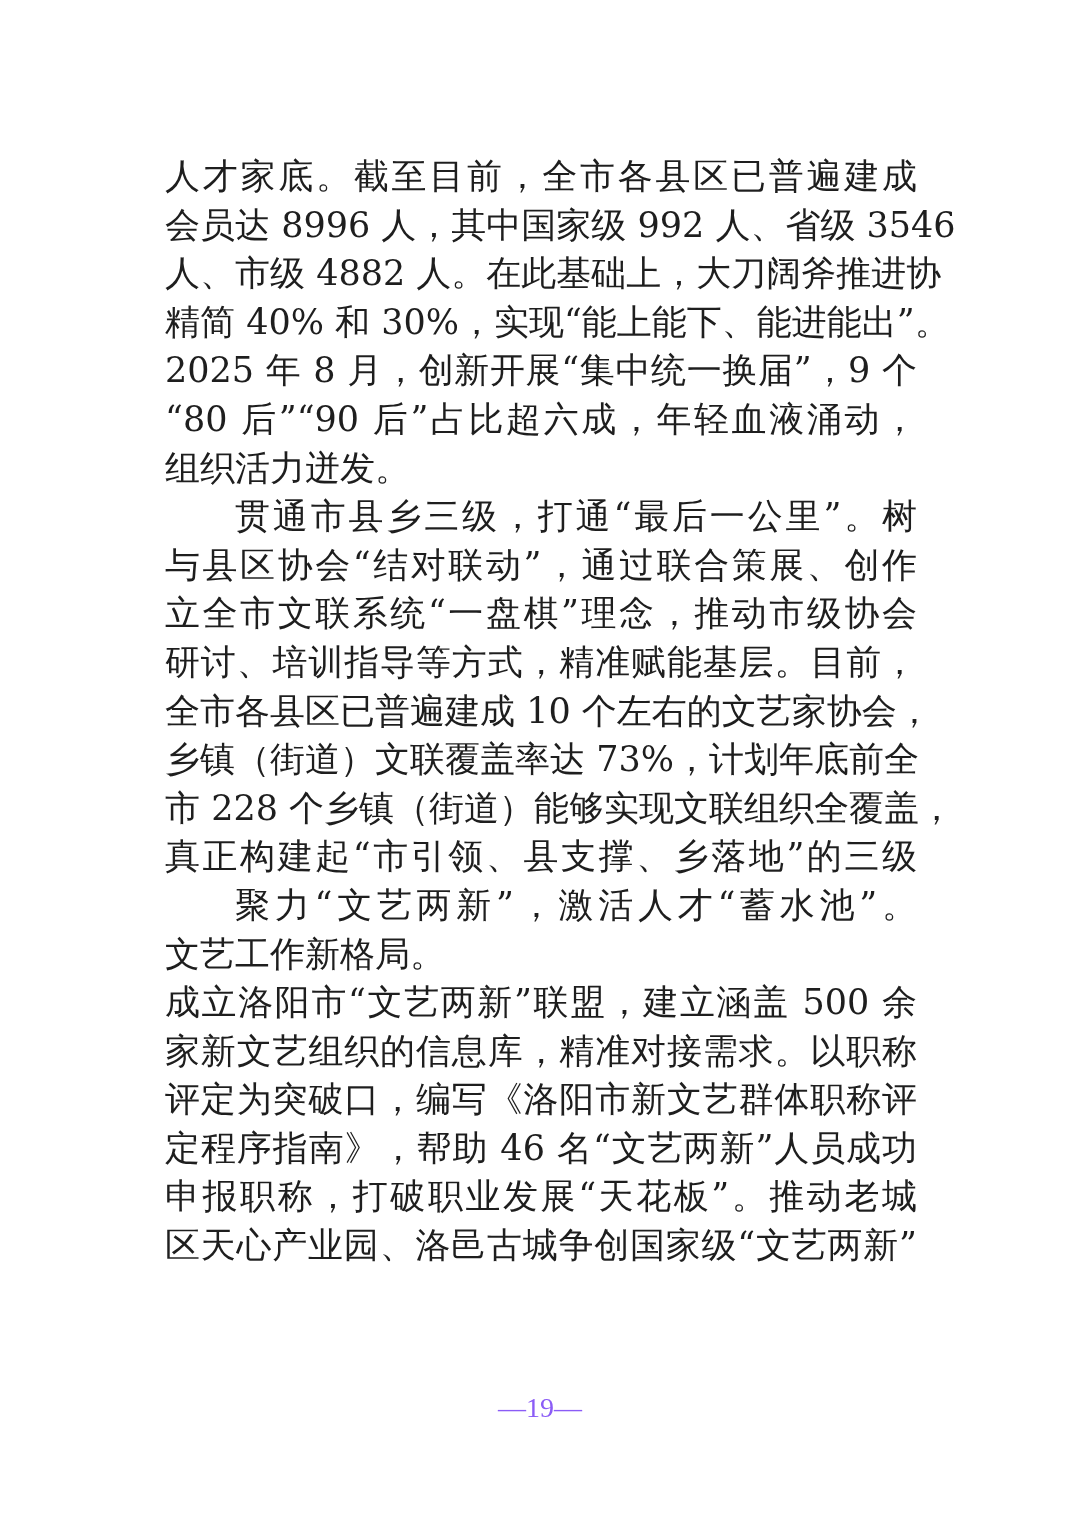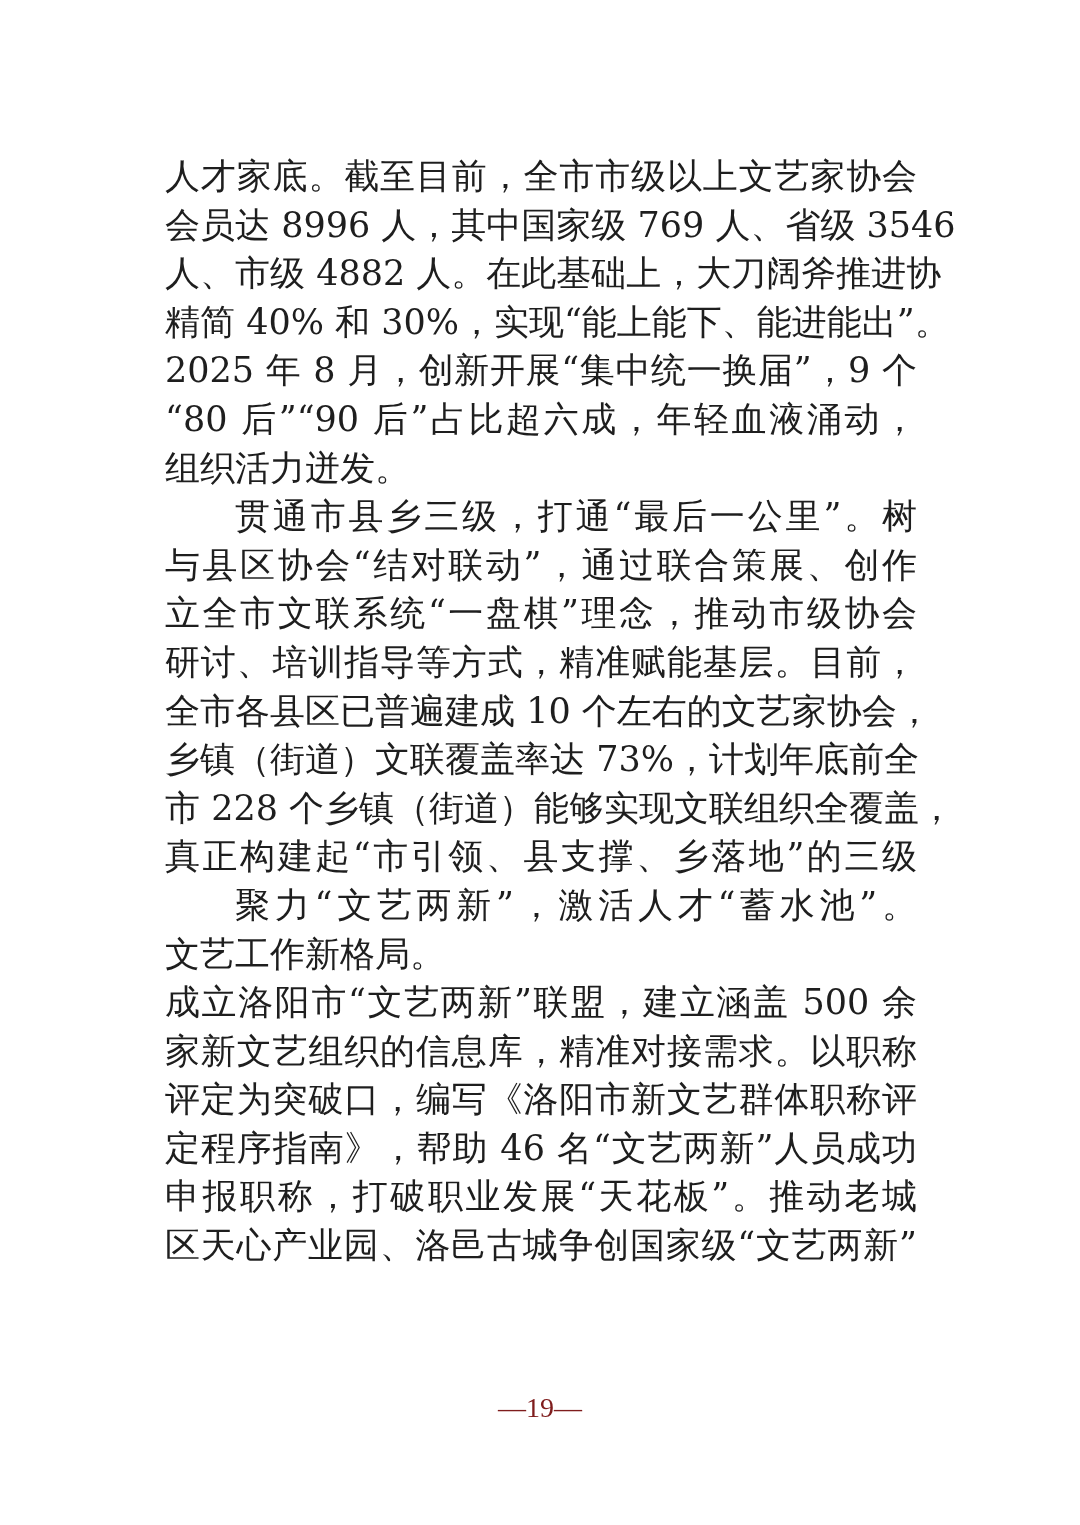--- a/index.html
+++ b/index.html
@@ -47,31 +47,31 @@
       box-sizing: border-box;
     }
     .page-number {
       position: absolute;
       left: 0;
       width: 1080px;
       top: 1392px;
       text-align: center;
       font-family: "Liberation Serif", "DejaVu Serif", serif;
       font-size: 28px;
-      color: #7f1d1d;
+      color: #8b5cf6;
     }
   </style>
 </head>
 <body>
 
 <div class="page">
   <div class="body-text">
 
-    <div class="line">人才家底。截至目前，全市市级以上文艺家协会</div>
-    <div class="line">会员达 8996 人，其中国家级 769 人、省级 3546</div>
+    <div class="line">人才家底。截至目前，全市各县区已普遍建成</div>
+    <div class="line">会员达 8996 人，其中国家级 992 人、省级 3546</div>
     <div class="line">人、市级 4882 人。在此基础上，大刀阔斧推进协</div>
     <div class="line">精简 40% 和 30%，实现“能上能下、能进能出”。</div>
     <div class="line">2025 年 8 月，创新开展“集中统一换届”，9 个</div>
     <div class="line">“80 后”“90 后”占比超六成，年轻血液涌动，</div>
     <div class="line last">组织活力迸发。</div>
 
     <div class="line indent">贯通市县乡三级，打通“最后一公里”。树</div>
     <div class="line">与县区协会“结对联动”，通过联合策展、创作</div>
     <div class="line">立全市文联系统“一盘棋”理念，推动市级协会</div>
     <div class="line">研讨、培训指导等方式，精准赋能基层。目前，</div>

